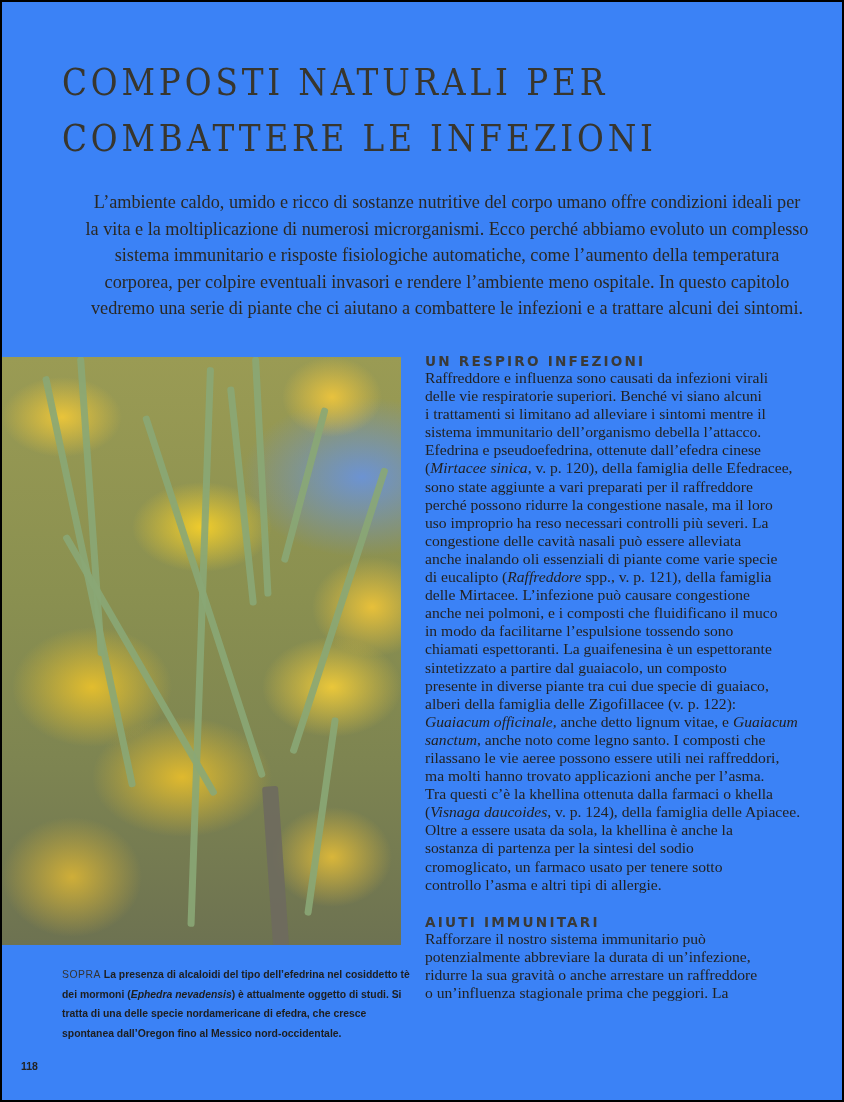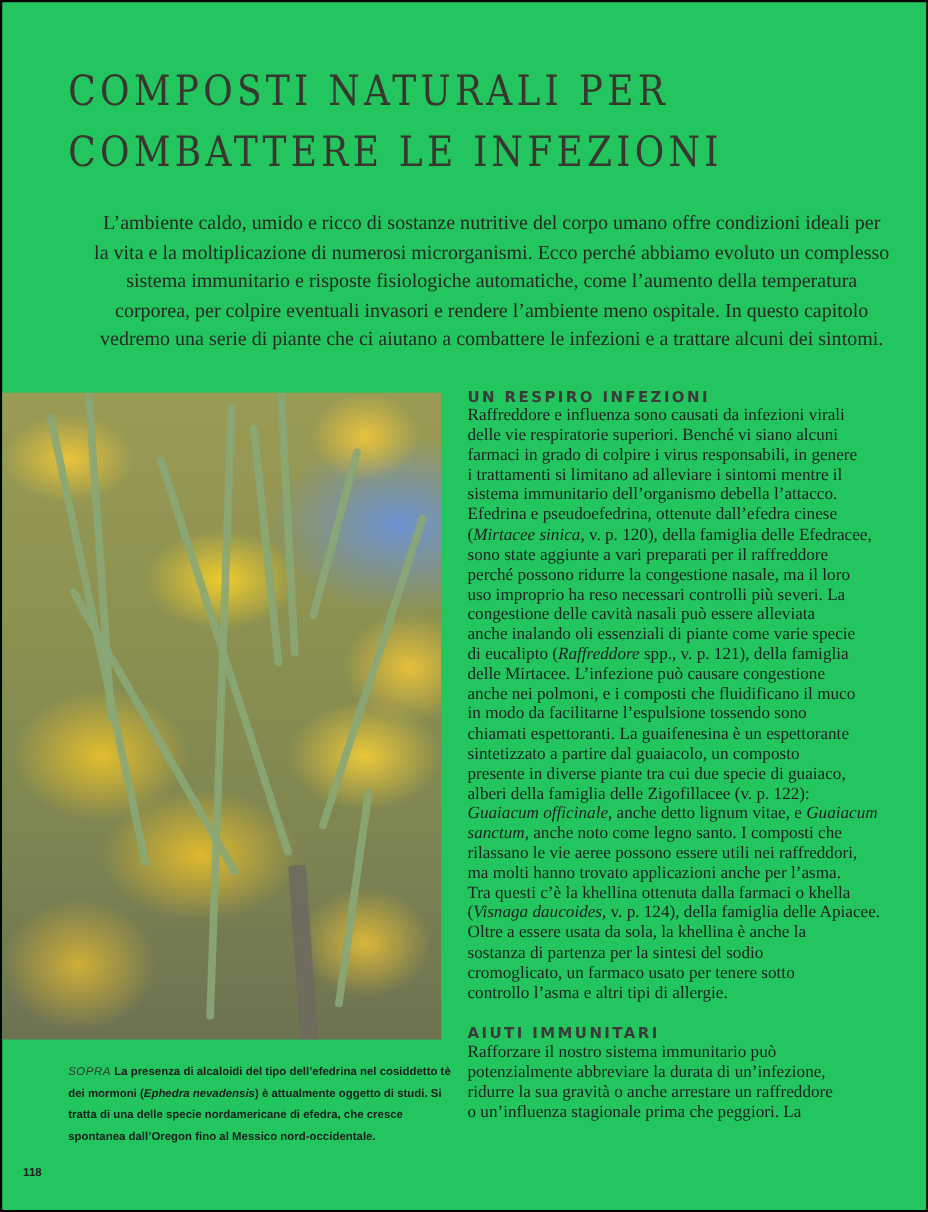--- a/index.html
+++ b/index.html
@@ -1,19 +1,19 @@
 <!DOCTYPE html>
 <html><head>
   <meta charset="utf-8">
   <style>
     * { box-sizing: border-box; margin: 0; padding: 0; }
     html, body { width: 844px; height: 1102px; background: #000; overflow: hidden; }
     .page {
       position: absolute; left: 2px; top: 2px; width: 840px; height: 1098px;
-      background: #22c55e; overflow: hidden;
+      background: #3b82f6; overflow: hidden;
     }
     .title {
       position: absolute; left: 60px; top: 52px; width: 740px;
       font-family: "DejaVu Serif", "Liberation Serif", serif;
       font-weight: normal;
       font-size: 38px; line-height: 56px; letter-spacing: 4.5px;
       color: #38362e;
       transform: scaleX(0.86); transform-origin: left top;
       white-space: nowrap;
     }
@@ -44,21 +44,21 @@
       position: absolute; width: 7px; background: #89a776; border-radius: 3px;
       transform-origin: top left; opacity: 0.9;
     }
     .caption {
       position: absolute; left: 60px; top: 963px; width: 342px;
       font-family: "Liberation Sans", "DejaVu Sans", sans-serif;
       font-weight: bold; font-size: 10.4px; line-height: 19.5px; color: #1e1e1e;
       white-space: nowrap;
     }
     .caption span.line { display: block; }
-    .caption .label { font-weight: normal; letter-spacing: 0.5px; color: #333; font-style: italic; }
+    .caption .label { font-weight: normal; letter-spacing: 0.5px; color: #333; }
     .pagenum {
       position: absolute; left: 19px; top: 1058px;
       font-family: "Liberation Sans", "DejaVu Sans", sans-serif;
       font-weight: bold; font-size: 10.5px; color: #222;
     }
     .col {
       position: absolute; left: 423px; top: 349px; width: 400px;
       font-family: "Liberation Serif", "DejaVu Serif", serif;
       font-size: 15.6px; line-height: 18.1px; color: #222;
       white-space: nowrap;
@@ -110,21 +110,20 @@
     <span class="line">tratta di una delle specie nordamericane di efedra, che cresce</span>
     <span class="line">spontanea dall’Oregon fino al Messico nord-occidentale.</span>
   </div>
 
   <div class="pagenum">118</div>
 
   <div class="col">
     <h2>UN RESPIRO INFEZIONI</h2>
     <span class="line">Raffreddore e influenza sono causati da infezioni virali</span>
     <span class="line">delle vie respiratorie superiori. Benché vi siano alcuni</span>
-    <span class="line">farmaci in grado di colpire i virus responsabili, in genere</span>
     <span class="line">i trattamenti si limitano ad alleviare i sintomi mentre il</span>
     <span class="line">sistema immunitario dell’organismo debella l’attacco.</span>
     <span class="line">Efedrina e pseudoefedrina, ottenute dall’efedra cinese</span>
     <span class="line"><span>(</span><em>Mirtacee sinica</em><span>, v. p. 120), della famiglia delle Efedracee,</span></span>
     <span class="line">sono state aggiunte a vari preparati per il raffreddore</span>
     <span class="line">perché possono ridurre la congestione nasale, ma il loro</span>
     <span class="line">uso improprio ha reso necessari controlli più severi. La</span>
     <span class="line">congestione delle cavità nasali può essere alleviata</span>
     <span class="line">anche inalando oli essenziali di piante come varie specie</span>
     <span class="line"><span>di eucalipto (</span><em>Raffreddore</em><span> spp., v. p. 121), della famiglia</span></span>

